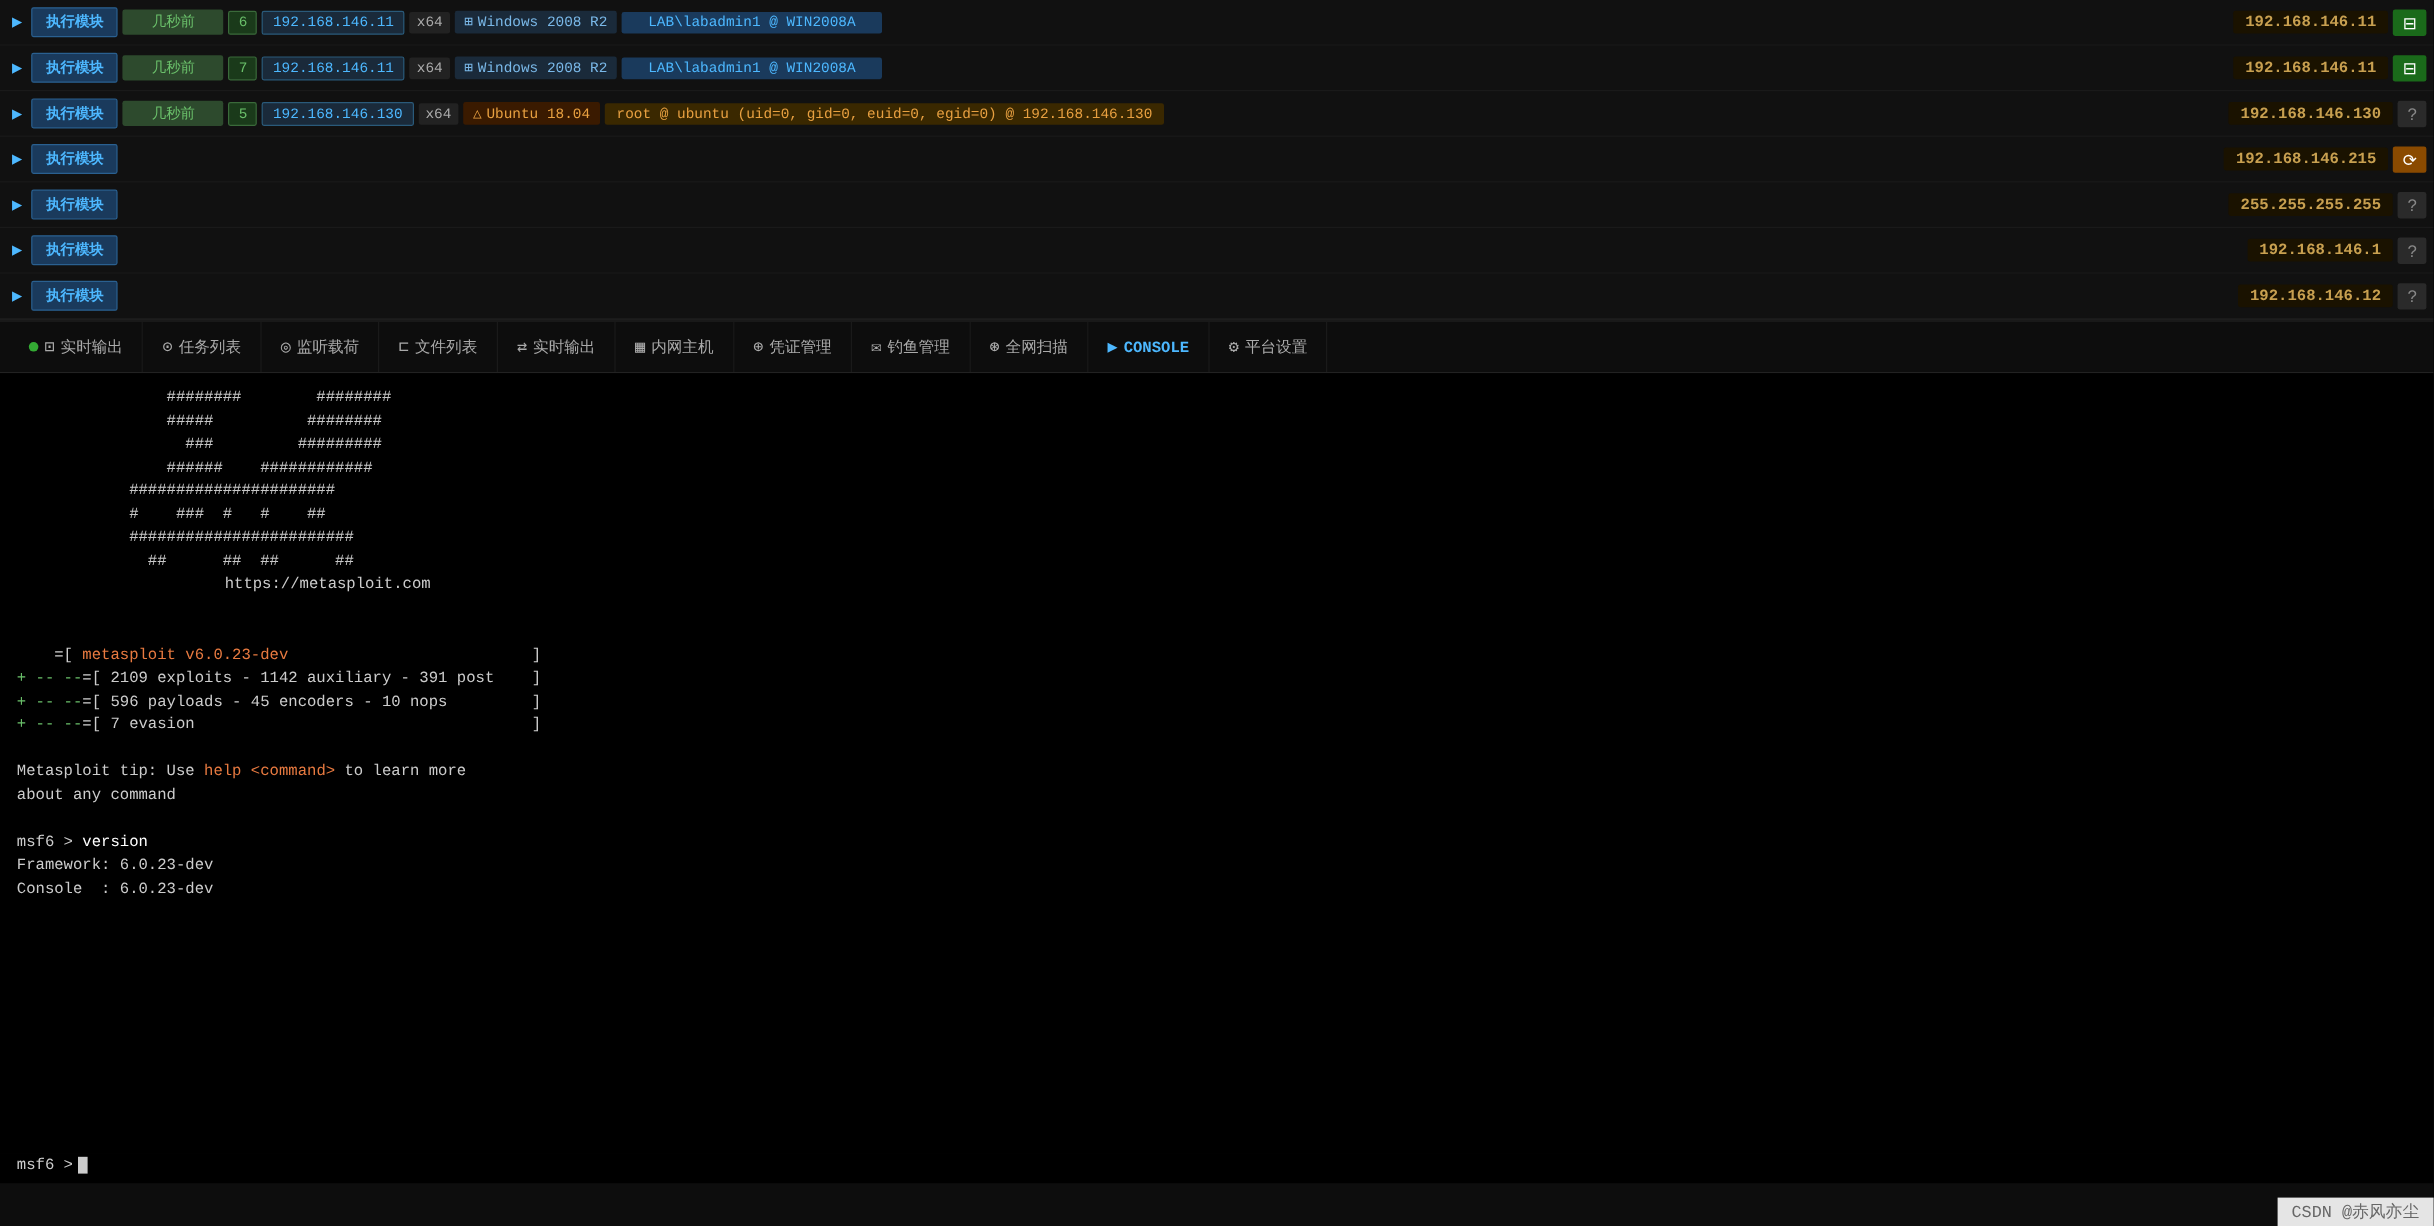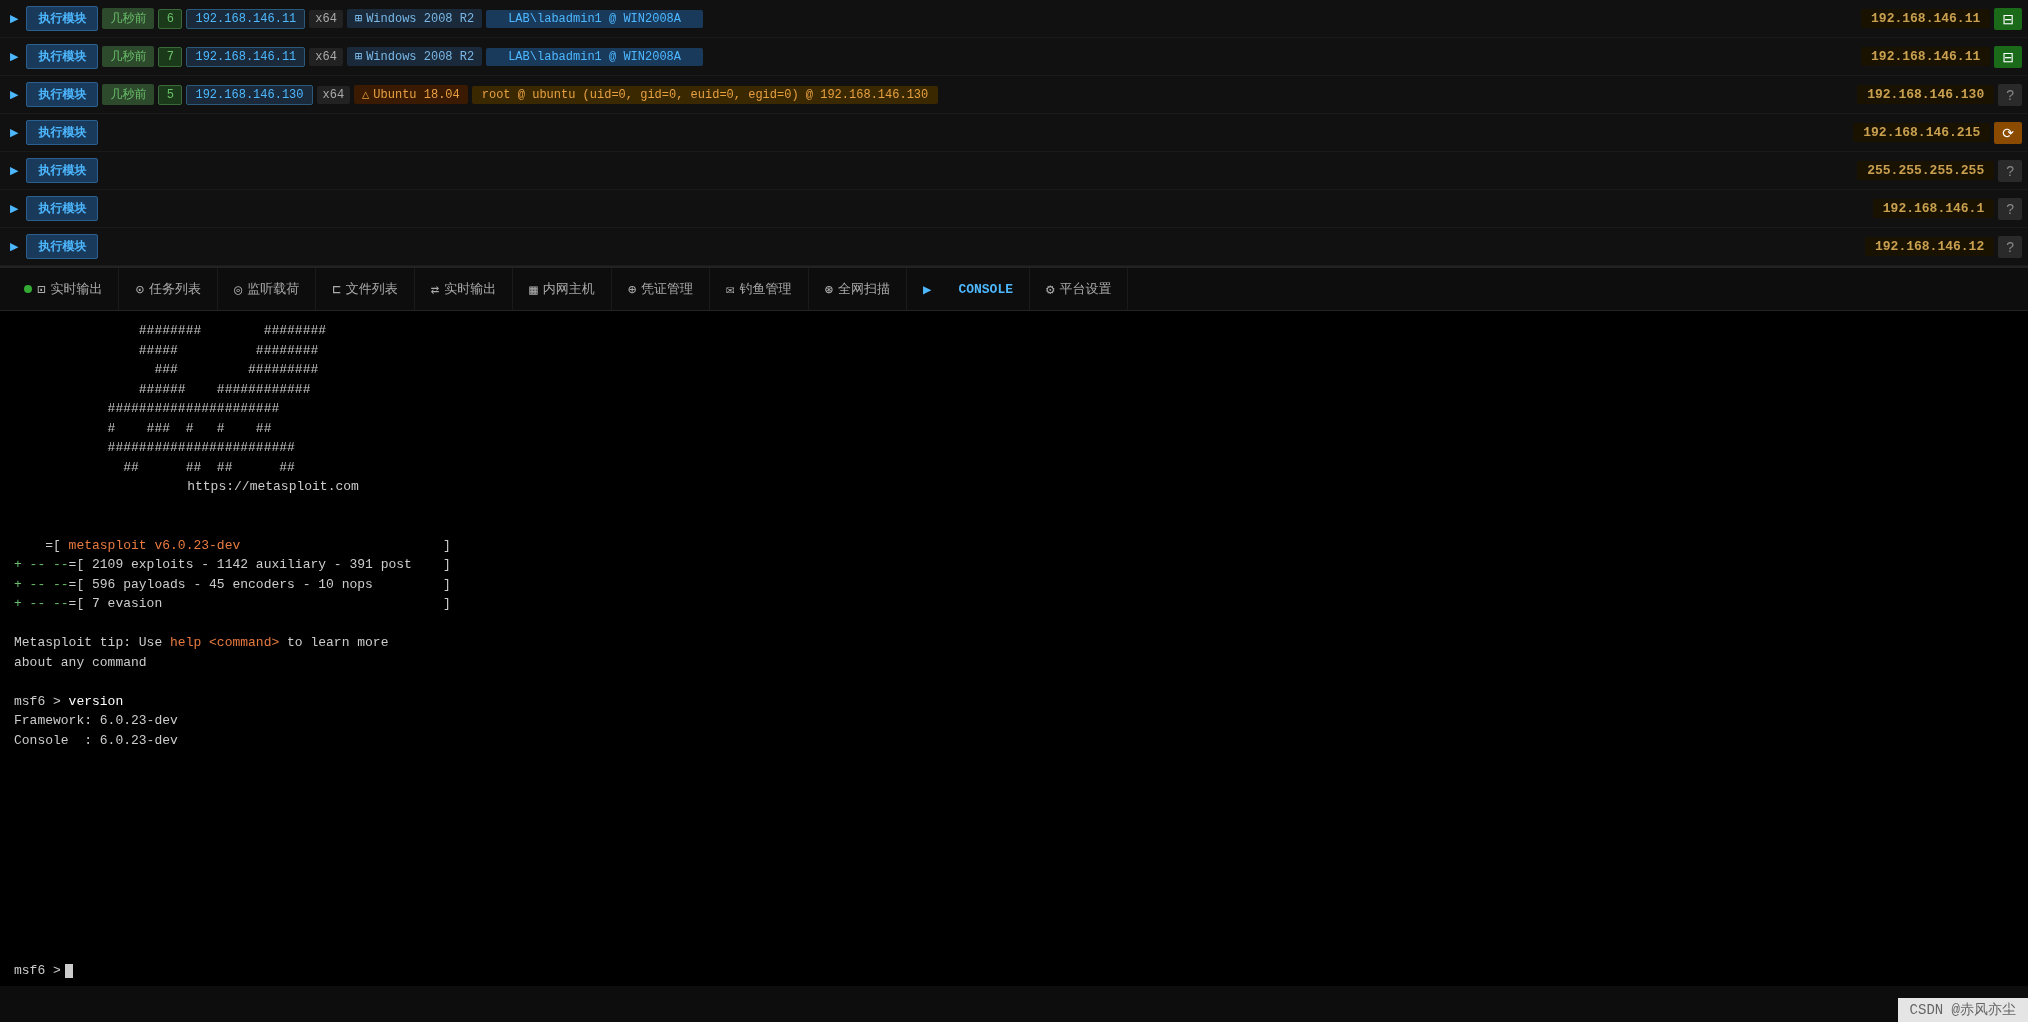--- a/index.html
+++ b/index.html
@@ -44,21 +44,21 @@
       background: transparent;
       border: none;
       color: #4db8ff;
       cursor: pointer;
       font-size: 11px;
       padding: 2px 4px;
     }
     .time-badge {
       background: #2d4a2d;
       color: #6abf6a;
-      padding: 2px 8px;
+      padding: 2px 24px;
       border-radius: 2px;
       font-size: 12px;
       white-space: nowrap;
     }
     .num-badge {
       background: #1a3a1a;
       color: #6abf6a;
       border: 1px solid #3a6a3a;
       padding: 2px 7px;
       border-radius: 2px;
@@ -366,21 +366,21 @@
   <div class="nav-item">
     <span style="font-size:14px;">✉</span>
     <span>钓鱼管理</span>
   </div>
   <div class="nav-item">
     <span style="font-size:14px;">⊛</span>
     <span>全网扫描</span>
   </div>
   <div class="nav-item active">
     <span style="font-size:14px;">▶</span>
-    <span style="color:#4db8ff; font-weight:bold;margin-left:22px;">CONSOLE</span>
+    <span style="color:#4db8ff; font-weight:bold;">CONSOLE</span>
   </div>
   <div class="nav-item">
     <span style="font-size:14px;">⚙</span>
     <span>平台设置</span>
   </div>
 </nav>
 
 <div class="console-area" id="console-output"><span class="ascii-art">                ########        ########
                 #####          ########
                   ###         #########

